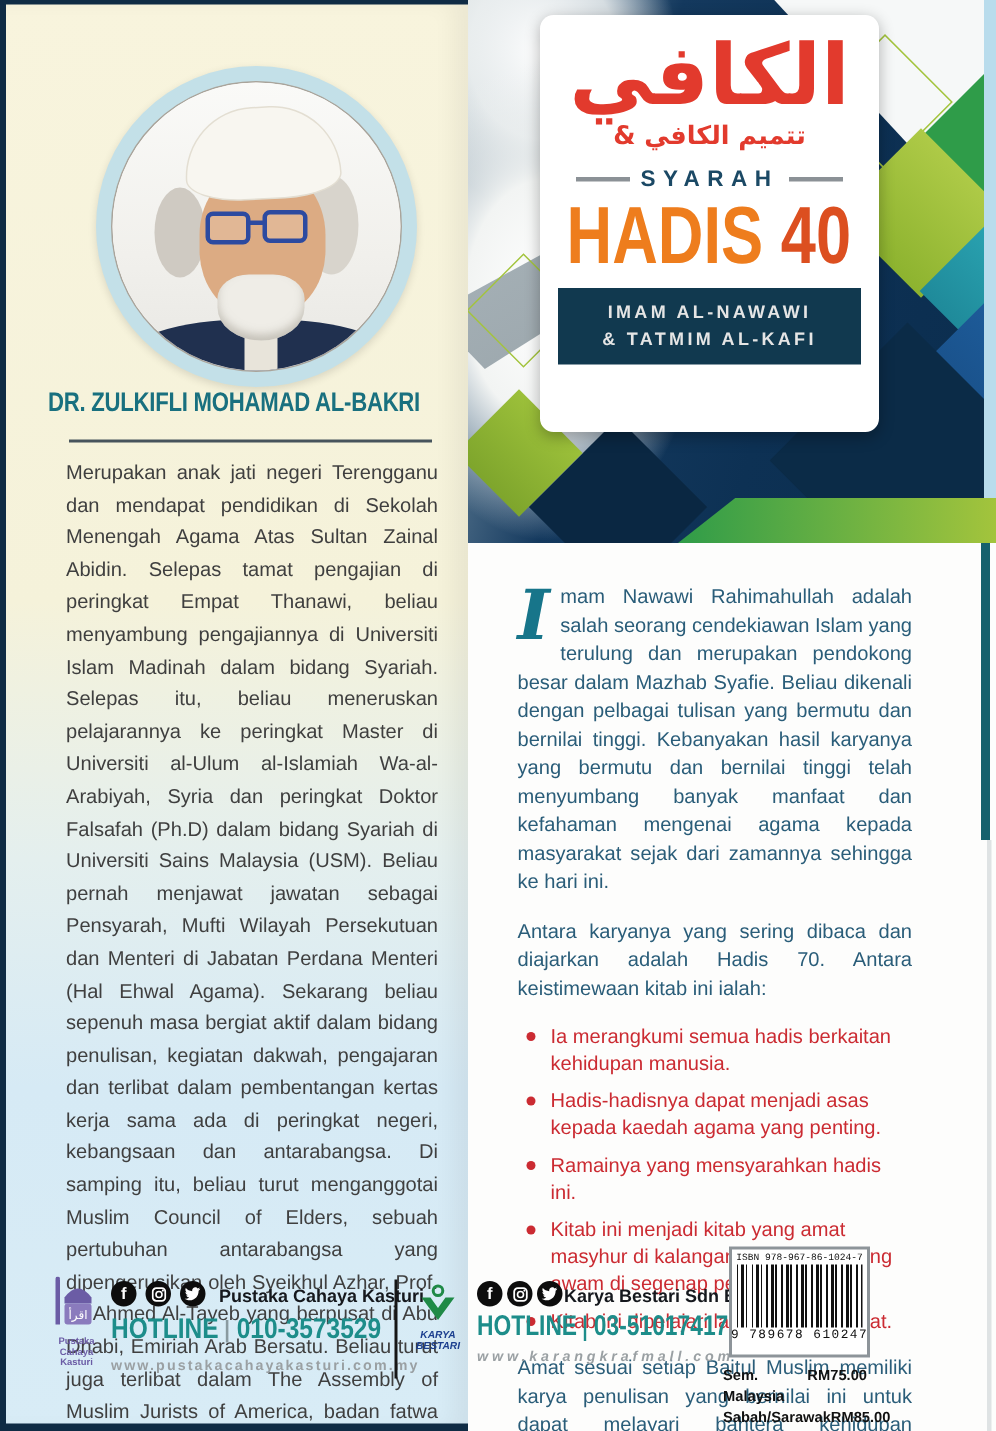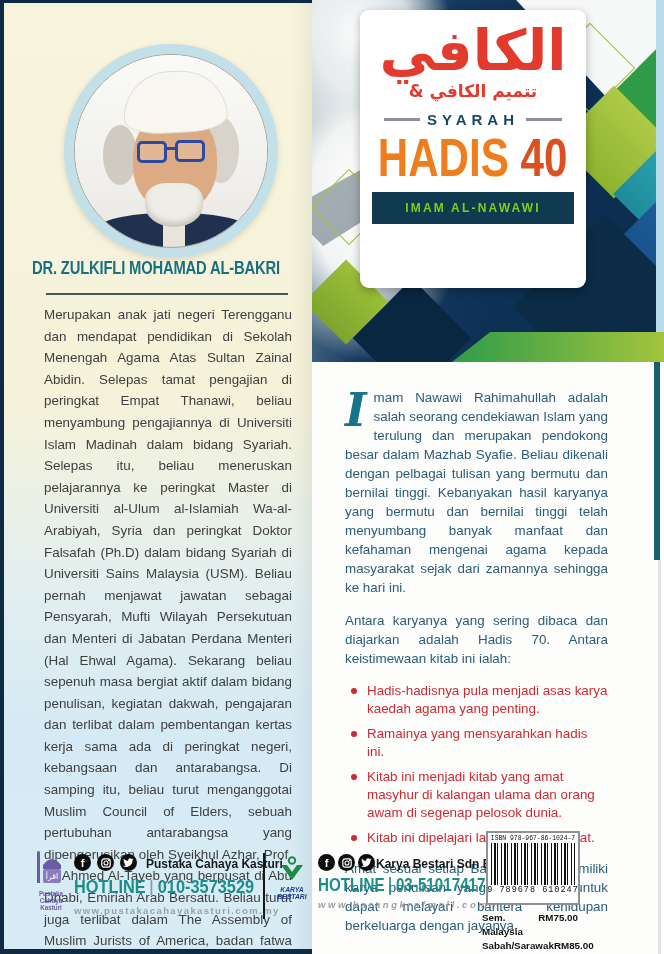--- a/index.html
+++ b/index.html
@@ -96,21 +96,21 @@
     font-size:56px;line-height:1.05;color:#e23a2d;}
   .arabic-sub{font-family:"DejaVu Sans",sans-serif;font-weight:bold;font-size:17px;color:#e23a2d;margin-top:0;}
   .syarah-row{display:flex;align-items:center;gap:7px;margin-top:10px;}
   .syarah-row .dash{width:36px;height:3px;background:#8b9196;}
   .syarah-label{font-size:15px;font-weight:bold;color:#1b4965;letter-spacing:5px;text-align:right;}
   .hadis-title{margin-top:2px;font-weight:bold;font-size:54px;line-height:1;white-space:nowrap;
     transform:scaleX(.78);transform-origin:center;}
   .hadis-word{color:#ee7d1d;}
   .hadis-num{color:#dc4f20;}
   .authors-badge{margin-top:8px;width:202px;background:#11394f;padding:7px 2px;}
-  .authors-badge div{color:#84cc16;font-size:12px;font-weight:bold;letter-spacing:2.2px;line-height:1.55;white-space:nowrap;}
+  .authors-badge div{color:#e5e5e5;font-size:12px;font-weight:bold;letter-spacing:2.2px;line-height:1.55;white-space:nowrap;}
 
   .desc{position:absolute;left:33px;top:388px;width:263px;color:#2a5d79;}
   .desc p{margin:0 0 14px 0;font-size:13.4px;line-height:19px;text-align:justify;}
   .dropcap{float:left;font-family:"DejaVu Serif",serif;font-style:italic;font-weight:bold;
     font-size:46px;line-height:.85;color:#17758a;margin:3px 7px 0 0;}
   .bullets{margin:2px 0 12px 0;padding:0 0 0 22px;list-style:none;}
   .bullets li{position:relative;font-size:13.4px;line-height:18px;color:#cb2b32;margin-bottom:7px;text-align:left;}
   .bullets li::before{content:"";position:absolute;left:-16px;top:6px;width:6px;height:6px;border-radius:50%;background:#cb2b32;}
 
   .rf-icons{position:absolute;left:6px;top:854px;display:flex;gap:3px;}
@@ -234,29 +234,31 @@
           <span class="dash"></span>
           <span class="syarah-label">SYARAH</span>
           <span class="dash"></span>
         </div>
         <div class="hadis-title">
           <span class="hadis-word">HADIS</span>
           <span class="hadis-num">40</span>
         </div>
         <div class="authors-badge">
           <div>IMAM AL-NAWAWI</div>
+          <div>&amp; TATMIM AL-KAFI</div>
         </div>
       </div>
     </div>
 
     <div class="desc">
       <p><span class="dropcap">I</span><span>mam Nawawi Rahimahullah adalah salah seorang cendekiawan Islam yang terulung dan merupakan pendokong besar dalam Mazhab Syafie. Beliau dikenali dengan pelbagai tulisan yang bermutu dan bernilai tinggi. Kebanyakan hasil karyanya yang bermutu dan bernilai tinggi telah menyumbang banyak manfaat dan kefahaman mengenai agama kepada masyarakat sejak dari zamannya sehingga ke hari ini.</span></p>
       <p>Antara karyanya yang sering dibaca dan diajarkan adalah Hadis 70. Antara keistimewaan kitab ini ialah:</p>
       <ul class="bullets">
-        <li>Hadis-hadisnya pula menjadi asas karya kaedah agama yang penting.</li>
+        <li>Ia merangkumi semua hadis berkaitan kehidupan manusia.</li>
+        <li>Hadis-hadisnya dapat menjadi asas kepada kaedah agama yang penting.</li>
         <li>Ramainya yang mensyarahkan hadis ini.</li>
         <li>Kitab ini menjadi kitab yang amat masyhur di kalangan ulama dan orang awam di segenap pelosok dunia.</li>
         <li>Kitab ini dipelajari lapisan masyarakat.</li>
       </ul>
       <p>Amat sesuai setiap Baitul Muslim memiliki karya penulisan yang bernilai ini untuk dapat melayari bahtera kehidupan berkeluarga dengan jayanya.</p>
     </div>
 
     <div class="rf-icons">
       <div class="soc">f</div>
       <div class="soc">

